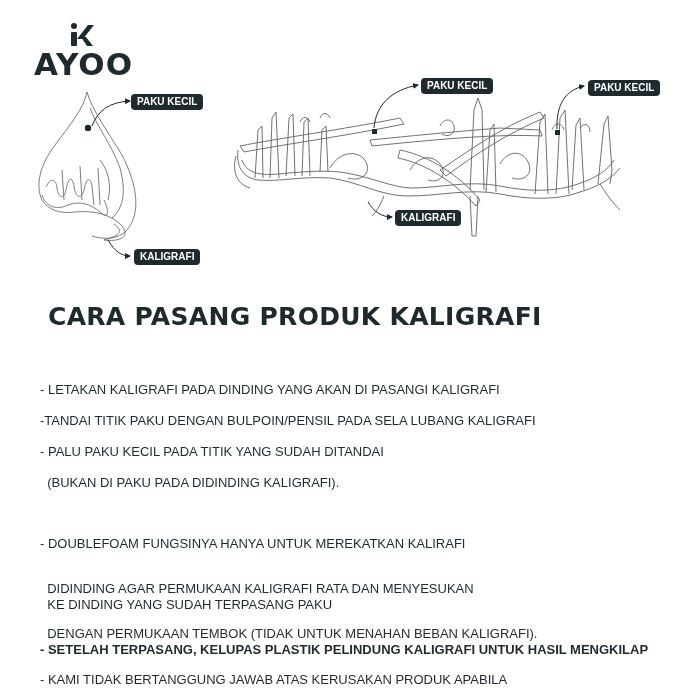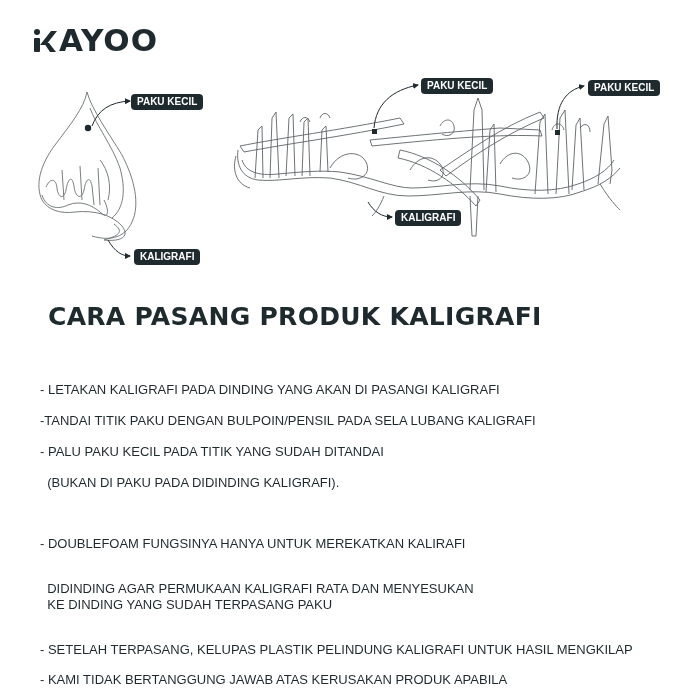--- a/index.html
+++ b/index.html
@@ -3,21 +3,21 @@
 <meta charset="utf-8">
 <style>
   * { box-sizing: border-box; margin: 0; padding: 0; }
   html, body { width: 700px; height: 700px; background: #ffffff; overflow: hidden; }
   body { position: relative; font-family: "Liberation Sans", sans-serif; color: #1f2a2e; }
 
   .logo {
     position: absolute; left: 34px; top: 22px;
     display: flex; align-items: center;
     font-family: "DejaVu Sans", sans-serif; font-weight: bold;
-    font-size: 31px; letter-spacing: 1px; color: #1f2a2e;
+    font-size: 31px; letter-spacing: 1px; color: #1f2a2e; flex-direction: column;
   }
   .logo-k { position: relative; width: 24px; height: 24px; margin-right: 1px; }
   .logo-k .dot { position: absolute; left: 0; top: 1px; width: 6px; height: 6px; border-radius: 50%; background: #1f2a2e; }
   .logo-k .stem { position: absolute; left: 0; top: 10px; width: 6px; height: 14px; background: #1f2a2e; border-radius: 1px; }
   .logo-k svg { position: absolute; left: 0; top: 0; }
 
   .illustration { position: absolute; left: 0; top: 80px; width: 700px; height: 200px; }
 
   .badge {
     position: absolute;
@@ -134,24 +134,25 @@
   </div>
   <div class="step" style="top:64px;">
     <div>- PALU PAKU KECIL PADA TITIK YANG SUDAH DITANDAI</div>
   </div>
   <div class="step" style="top:95px;">
     <div>  (BUKAN DI PAKU PADA DIDINDING KALIGRAFI).</div>
   </div>
   <div class="step" style="top:156px;">
     <div>- DOUBLEFOAM FUNGSINYA HANYA UNTUK MEREKATKAN KALIRAFI</div>
     <div>  DIDINDING AGAR PERMUKAAN KALIGRAFI RATA DAN MENYESUKAN</div>
+    <div>  DENGAN PERMUKAAN TEMBOK (TIDAK UNTUK MENAHAN BEBAN KALIGRAFI).</div>
   </div>
   <div class="step" style="top:217px;">
     <div>  KE DINDING YANG SUDAH TERPASANG PAKU</div>
   </div>
-  <div class="step" style="top:262px;">
+  <div class="step" style="top:262px;font-weight:bold;">
     <div>- SETELAH TERPASANG, KELUPAS PLASTIK PELINDUNG KALIGRAFI UNTUK HASIL MENGKILAP</div>
   </div>
   <div class="step" style="top:292px;">
     <div>- KAMI TIDAK BERTANGGUNG JAWAB ATAS KERUSAKAN PRODUK APABILA</div>
     
   </div>
 </div>
 
 </body></html>

